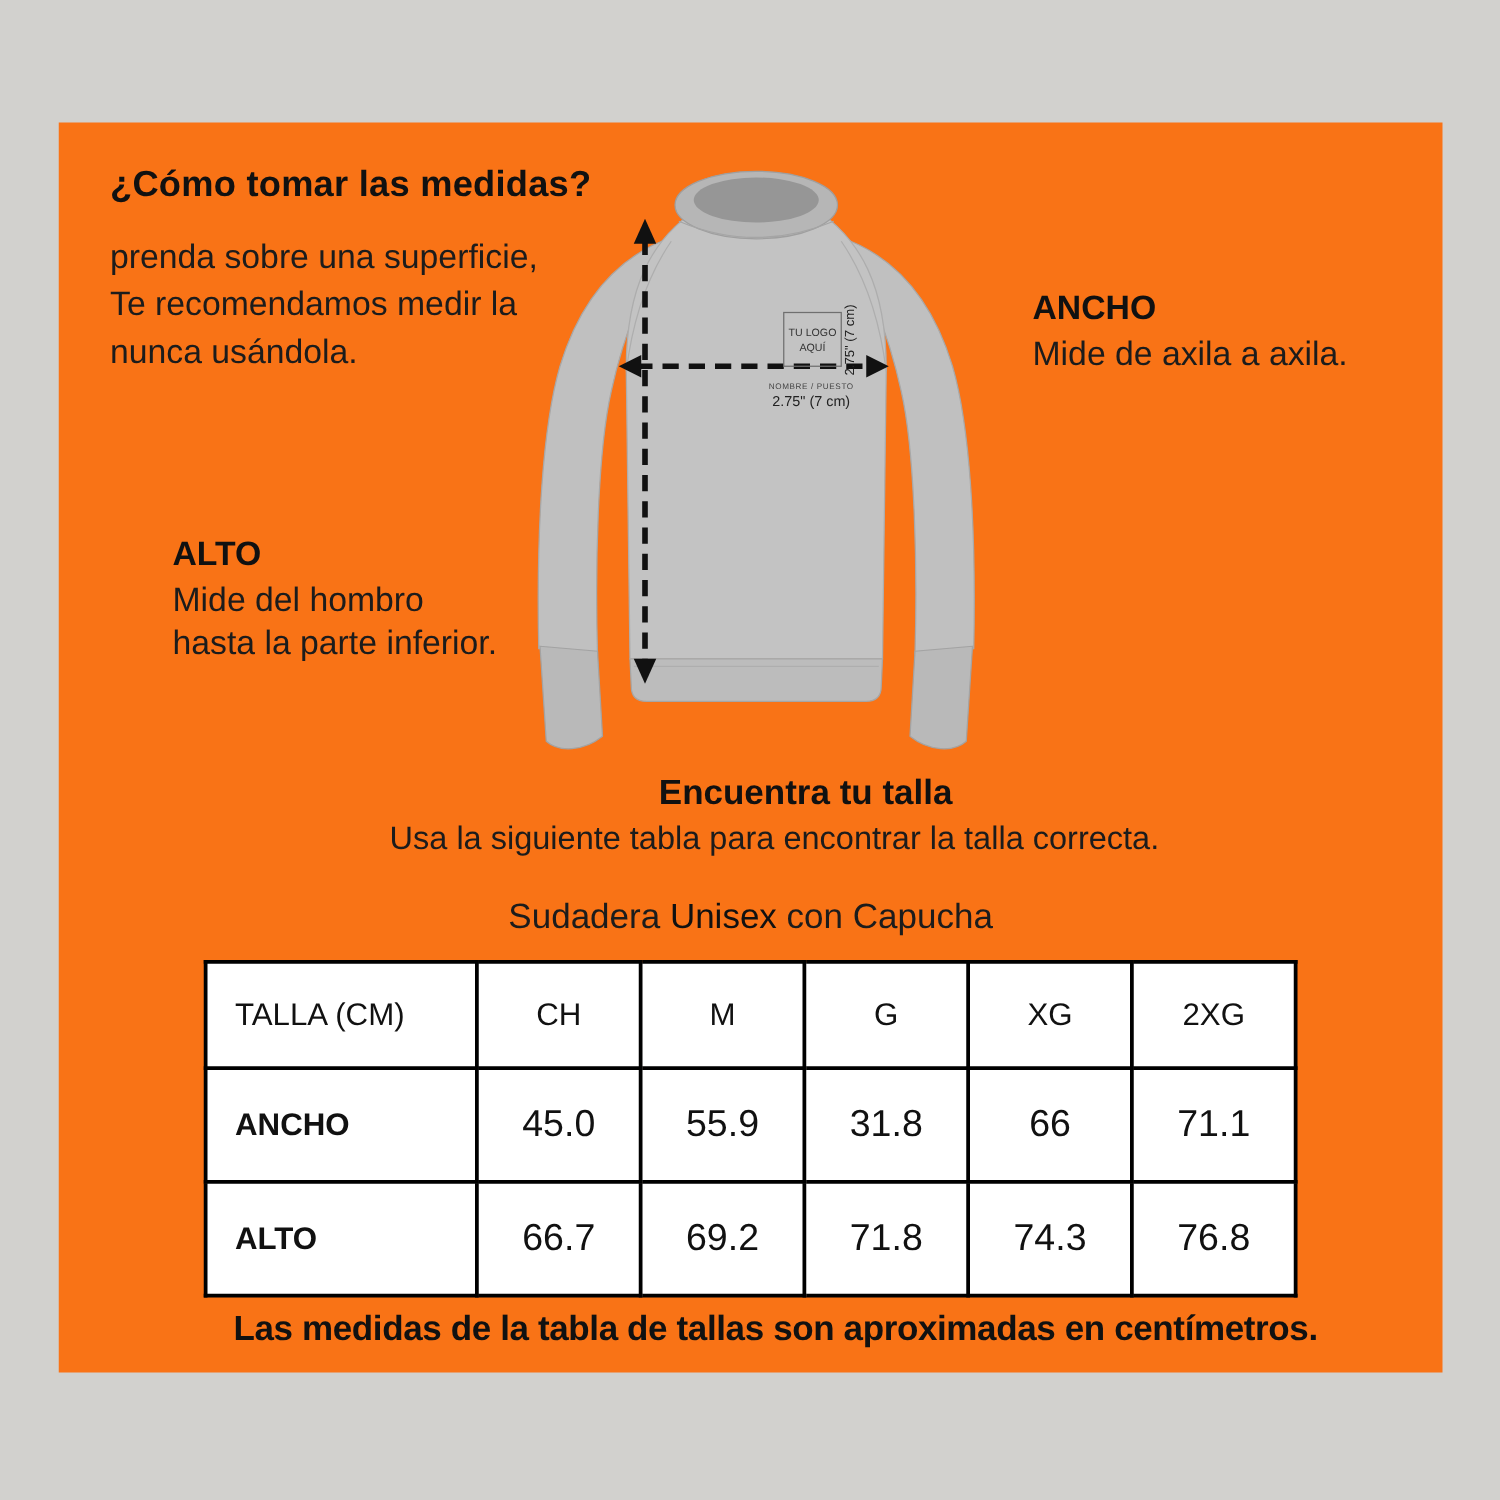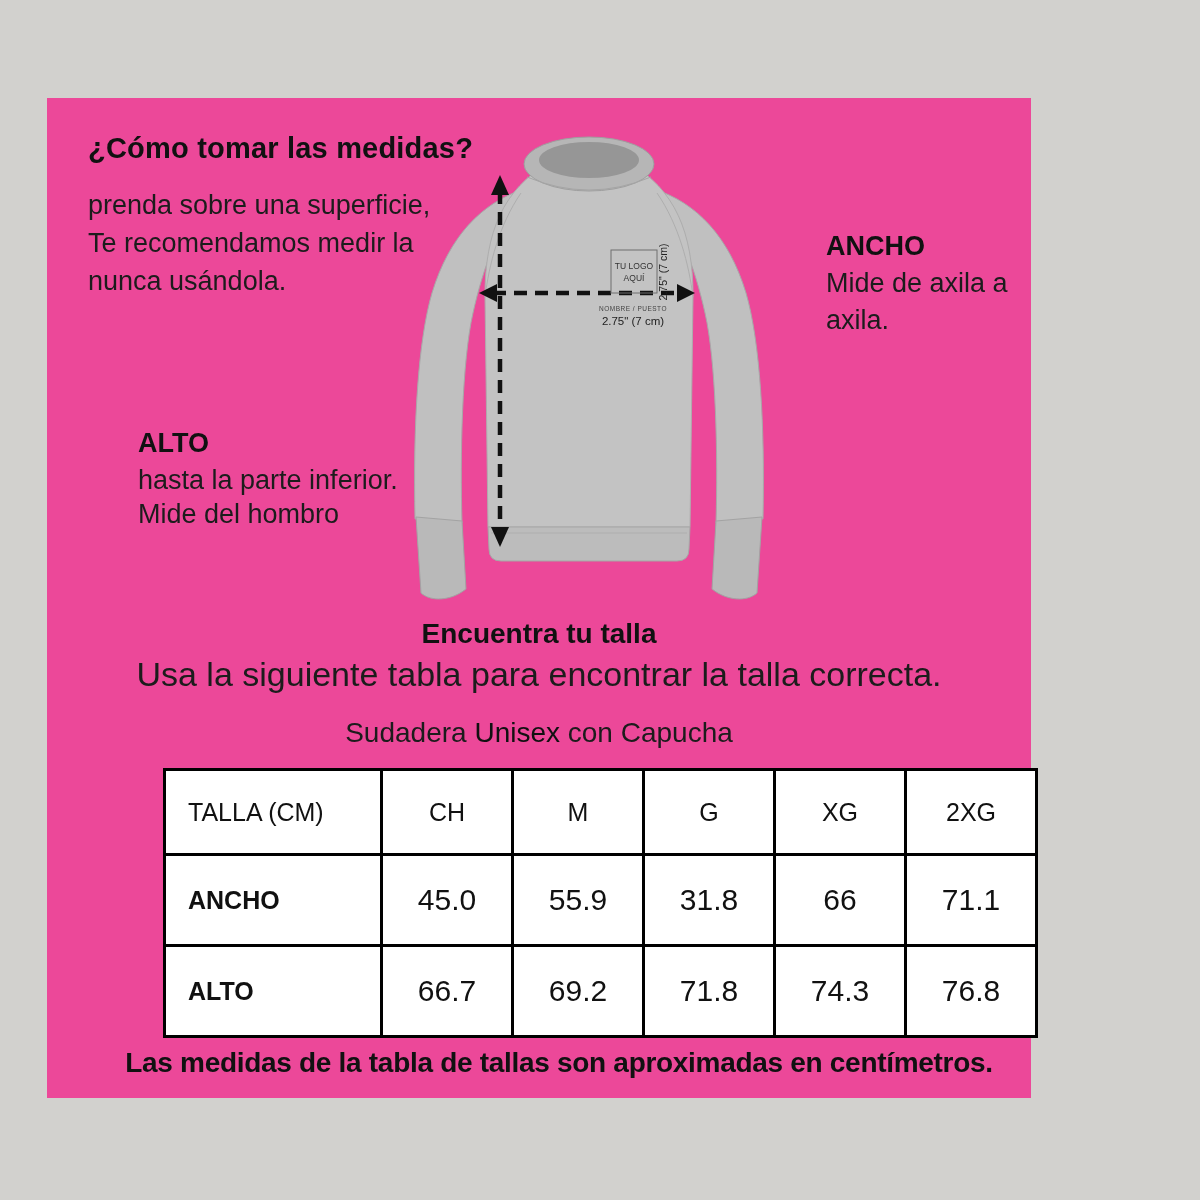--- a/index.html
+++ b/index.html
@@ -7,22 +7,22 @@
     width: 1200px; height: 1200px;
     background: #d2d1ce;
     font-family: "Liberation Sans", sans-serif;
     color: #111;
     position: relative;
     overflow: hidden;
   }
   .card {
     position: absolute;
     left: 47px; top: 98px;
-    width: 984px; height: 1000px;
-    background: #ec4899;
+    width: 1107px; height: 1000px;
+    background: #f97316;
   }
   .howto-title {
     position: absolute; left: 41px; top: 34px;
     font-size: 29px; font-weight: bold; letter-spacing: 0.2px;
   }
   .howto-body {
     position: absolute; left: 41px; top: 88px;
     font-size: 27px; line-height: 38px; color: #1c1c1c;
   }
   .width-note {
@@ -31,26 +31,26 @@
   }
   .width-note .note-label, .height-note .note-label {
     font-weight: bold; color: #111;
   }
   .height-note {
     position: absolute; left: 91px; top: 328px;
     font-size: 27px; line-height: 34px; color: #1c1c1c;
   }
   .height-note .note-label { margin-bottom: 3px; }
   .garment {
-    position: absolute; left: 352px; top: 27px;
+    position: absolute; left: 368px; top: 27px;
     width: 375px; height: 480px; text-decoration: underline;
   }
   .center-text { position: absolute; left: 0; width: 100%; text-align: center; }
-  .find-title   { top: 520px; font-size: 28px; font-weight: bold; }
-  .find-sub     { top: 557px; font-size: 34px; color: #1c1c1c; }
+  .find-title   { top: 520px; font-size: 28px; font-weight: bold; padding-left: 44px; }
+  .find-sub     { top: 557px; font-size: 26px; color: #1c1c1c; padding-left: 19px; }
   .product-line { top: 619px; font-size: 28px; color: #1c1c1c; }
   .product-line .hl { font-weight: normal; color: #111; }
   .size-table {
     position: absolute; left: 116px; top: 670px;
     width: 872px;
     border-collapse: collapse; table-layout: fixed;
   }
   .size-table th, .size-table td {
     border: 3px solid #000;
     text-align: center;
@@ -82,22 +82,22 @@
     <div>nunca usándola.</div>
   </div>
 
   <div class="width-note">
     <div class="note-label">ANCHO</div>
     <div>Mide de axila a axila.</div>
   </div>
 
   <div class="height-note">
     <div class="note-label">ALTO</div>
+    <div>Mide del hombro</div>
     <div>hasta la parte inferior.</div>
-    <div>Mide del hombro</div>
   </div>
 
   <div class="garment">
     <svg width="375" height="480" viewBox="0 0 375 480">
 
       <path d="M 125,64 C 82,78 50,112 33,168 C 19,216 14,300 16,394 L 63,398 C 61,330 63,236 74,188 C 84,142 102,96 125,64 Z" fill="#c0c0c0" stroke="#a8a8a8" stroke-width="1"></path>
 
       <path d="M 255,64 C 298,78 330,112 347,168 C 361,216 366,300 364,394 L 317,398 C 319,330 317,236 306,188 C 296,142 278,96 255,64 Z" fill="#c0c0c0" stroke="#a8a8a8" stroke-width="1"></path>
 
       <path d="M 17,392 L 63,396 L 67,464 C 52,476 32,477 22,468 Z" fill="#b9b9b9" stroke="#a3a3a3" stroke-width="1"></path>

